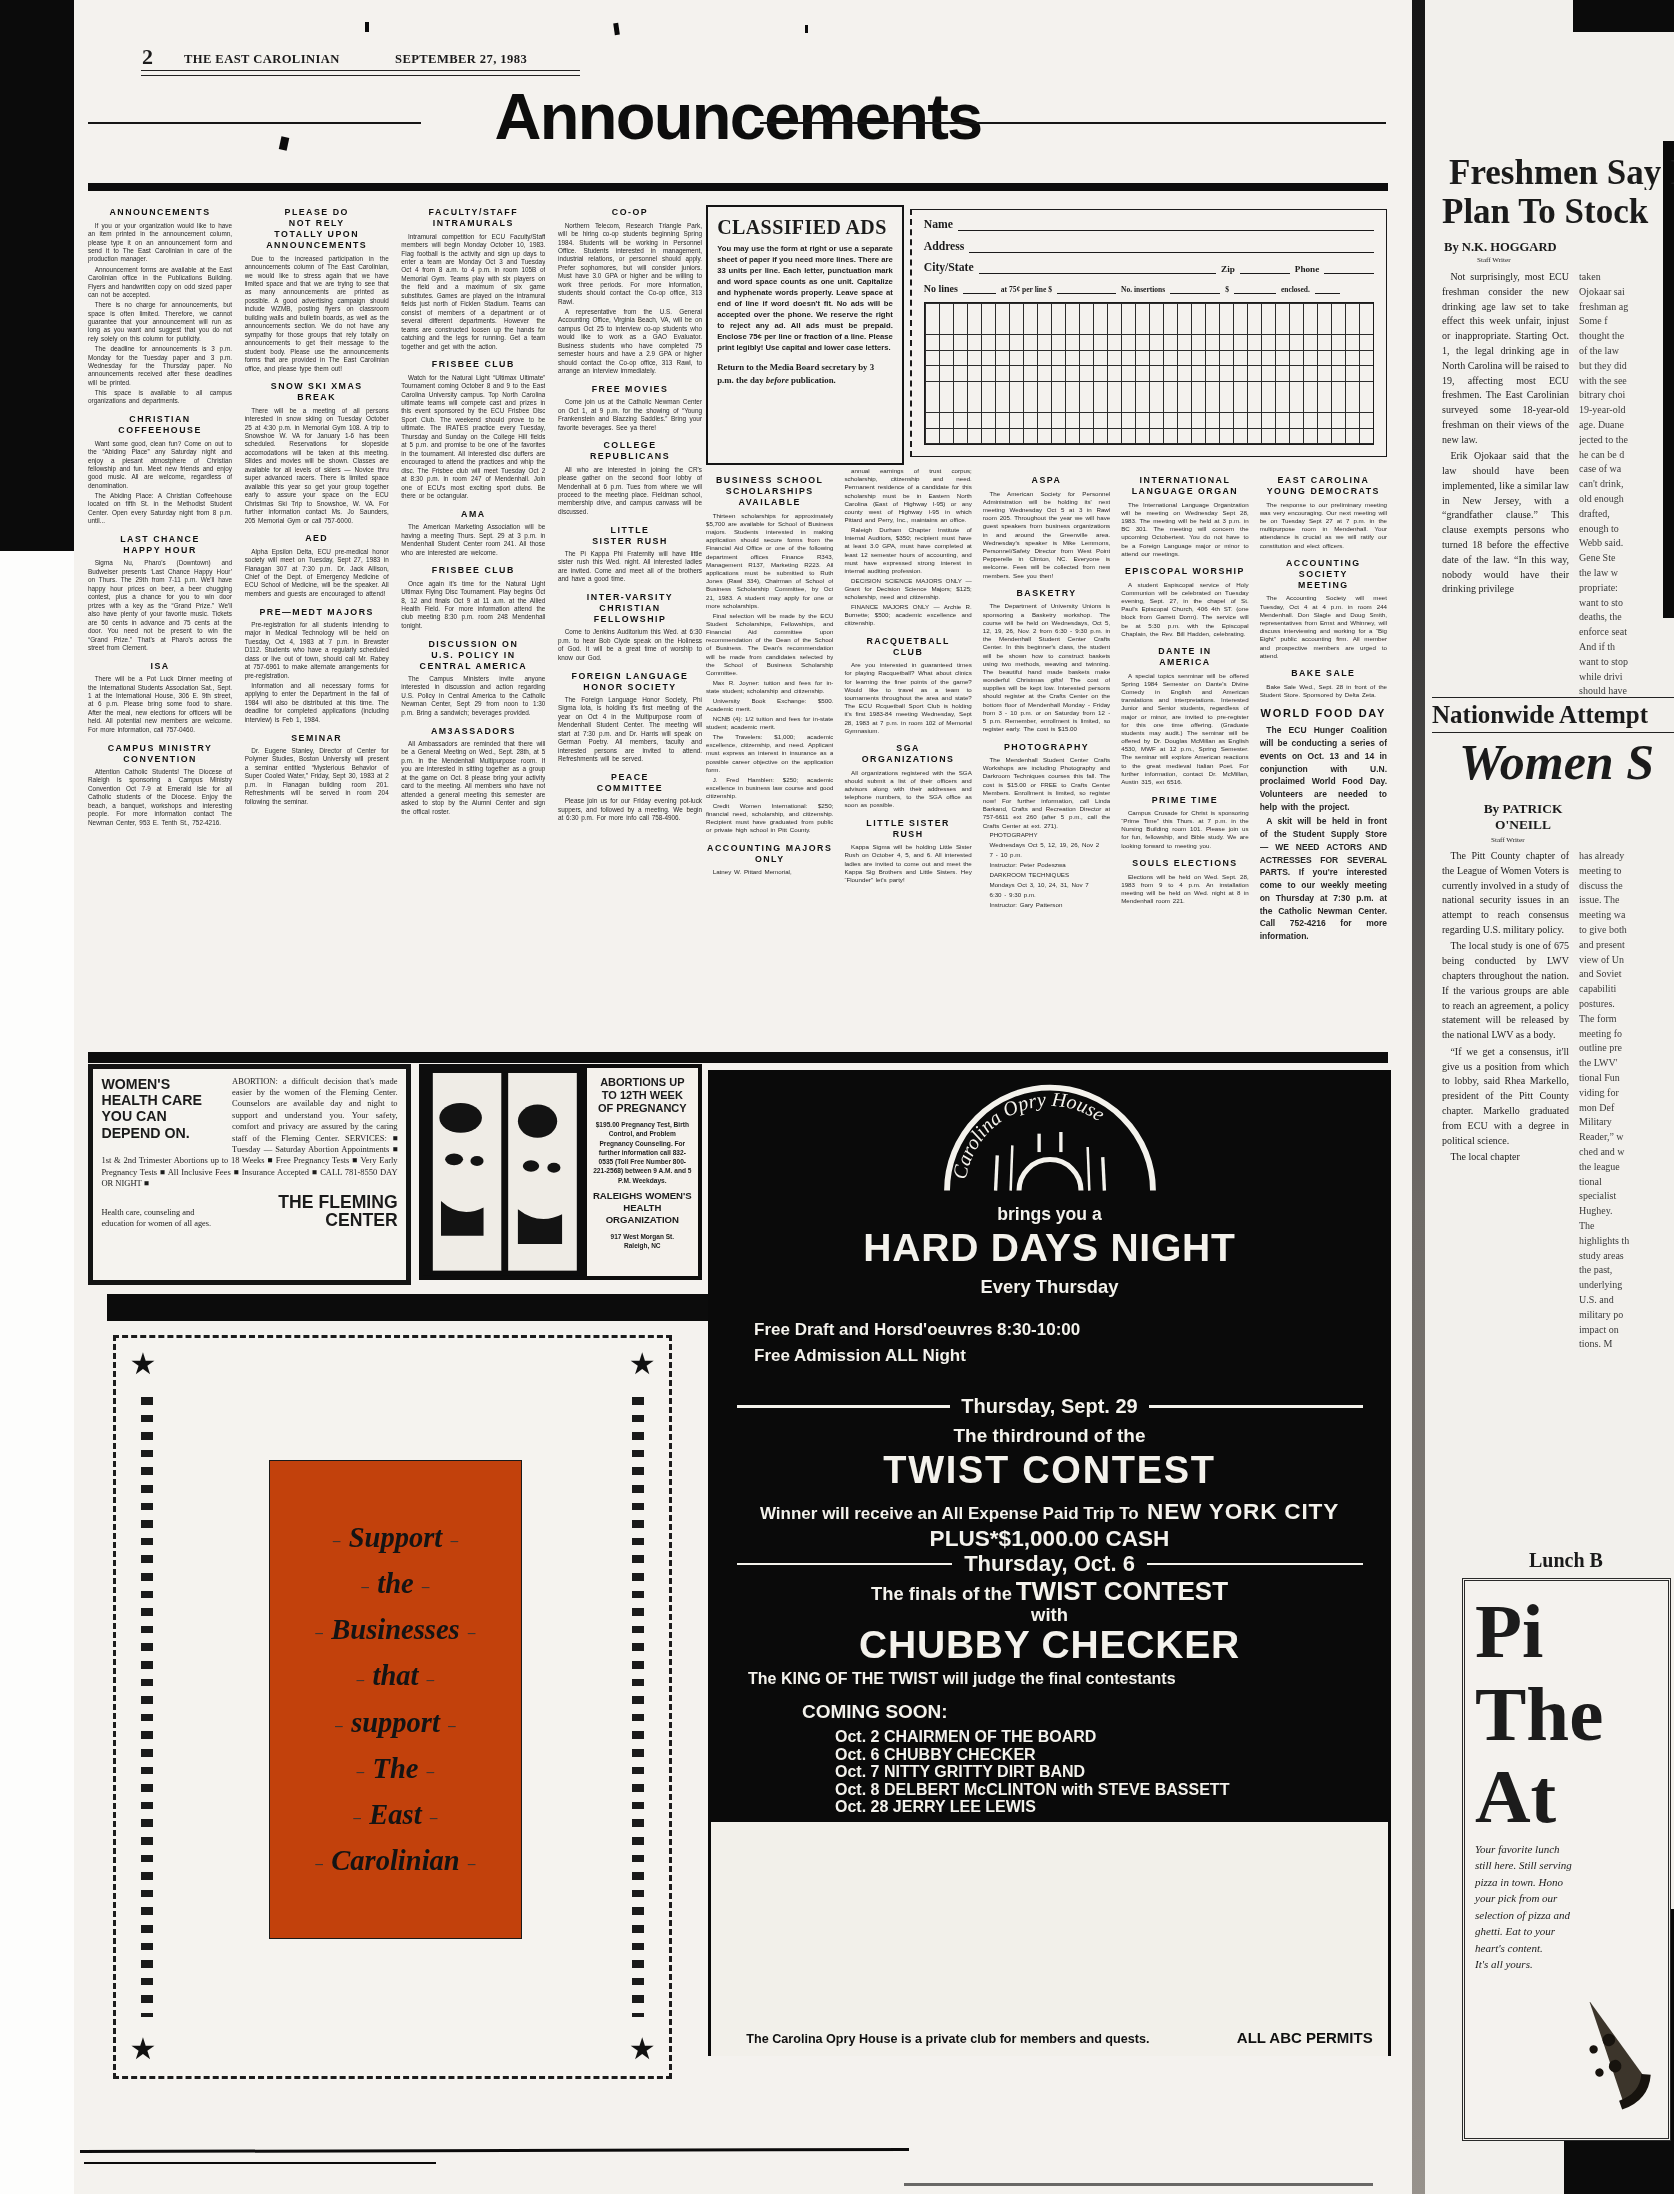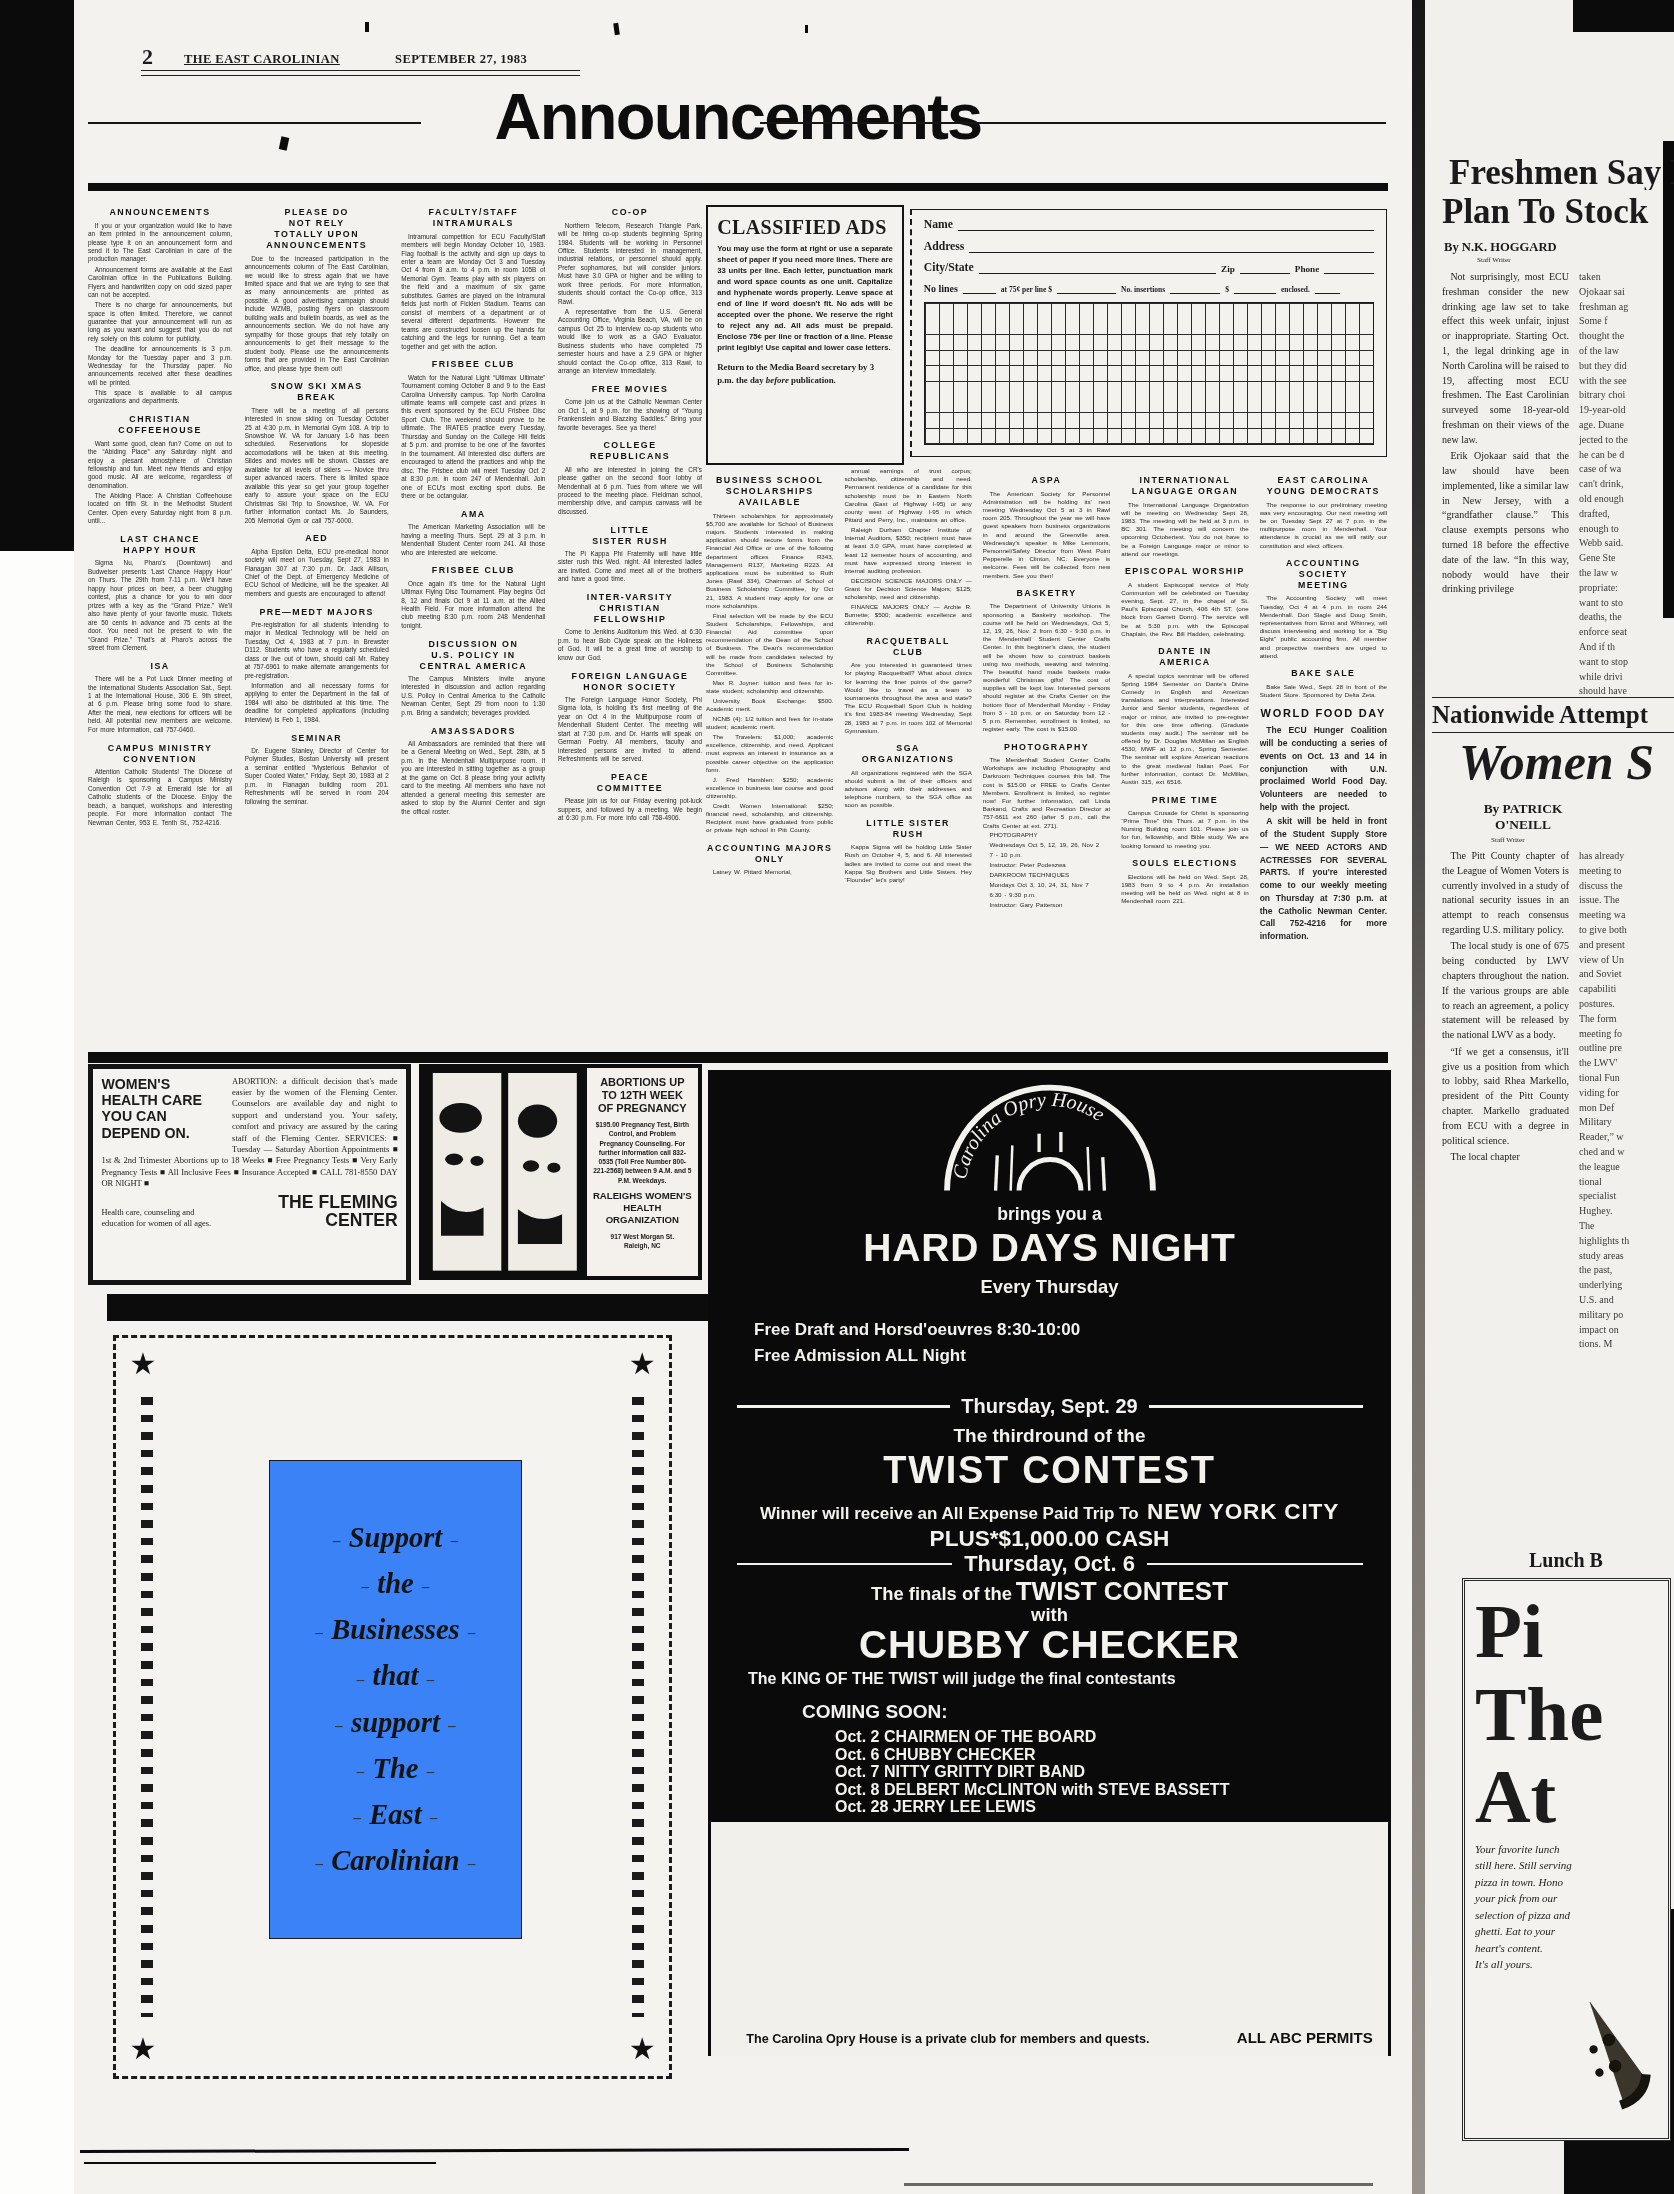--- a/index.html
+++ b/index.html
@@ -4,21 +4,21 @@
 <style>
   html,body{margin:0;padding:0;background:#ddd;}
   .sheet{position:relative;width:1675px;height:2194px;background:#fdfdfc;overflow:hidden;
          font-family:"Liberation Sans",sans-serif;color:#1b1b1b;}
   .abs{position:absolute;}
   .paper{position:absolute;background:#f4f2ee;}
   .blk{position:absolute;background:#0b0b0b;}
 
   
   .pg-num{left:142px;top:44px;font:700 22px "Liberation Serif",serif;}
-  .masthead{left:184px;top:52px;font:700 12.6px "Liberation Serif",serif;letter-spacing:0.4px;text-decoration:underline;}
+  .masthead{left:184px;top:52px;font:700 12.6px "Liberation Serif",serif;letter-spacing:0.4px;}
   .pg-date{left:395px;top:52px;font:700 12.6px "Liberation Serif",serif;letter-spacing:0.4px;}
   .header-rule{left:141px;top:70px;width:439px;height:4.2px;border-top:1.7px solid #222;border-bottom:0.8px solid #222;}
   .section-title{left:88px;top:84px;width:1300px;margin:0;text-align:center;
       font:800 65px/1 "Liberation Sans",sans-serif;letter-spacing:-1.7px;color:#0d0d0d;}
   .rule-a{left:88px;top:122px;width:333px;height:1.7px;background:#161616;}
   .rule-b{left:760px;top:122px;width:626px;height:1.7px;background:#161616;}
   .thick-bar{left:88px;top:183px;width:1300px;height:7.5px;background:#0d0d0d;}
   .bottom-bar{left:88px;top:1052px;width:1300px;height:11px;background:#0d0d0d;}
 
   
@@ -76,21 +76,21 @@
 
   .connector{left:107px;top:1294px;width:601px;height:27px;background:#0c0c0c;}
 
   
   .support{left:113px;top:1335px;width:559px;height:744px;box-sizing:border-box;border:3.3px dashed #1c1c1c;
       background:#f5f3ef;}
   .support .star{position:absolute;font-size:30px;color:#111;}
   .orn{position:absolute;top:59px;bottom:59px;width:11.7px;
        background:repeating-linear-gradient(180deg,#1a1a1a 0 7.5px,transparent 7.5px 17.6px);}
   .sup-inner{position:absolute;left:153px;top:122px;width:251px;height:477px;border:1.7px solid #1a1a1a;
-      display:flex;flex-direction:column;justify-content:center;align-items:center;background:#3b82f6;}
+      display:flex;flex-direction:column;justify-content:center;align-items:center;background:#c2410c;}
   .sup-line{font:italic 700 28.5px/1.62 "Liberation Serif",serif;color:#141414;white-space:nowrap;}
   .sup-line::before{content:"–";font-size:15px;vertical-align:middle;margin-right:8.4px;color:#333;}
   .sup-line::after{content:"–";font-size:15px;vertical-align:middle;margin-left:8.4px;color:#333;}
 
   
   .opry{left:708px;top:1070px;width:683px;height:986px;background:#0a0a0a;color:#f4f2ec;overflow:hidden;}
   .oc{position:absolute;left:0;right:0;text-align:center;}
   .ol{position:absolute;text-align:left;}
   .opry .logo{left:50%;transform:translateX(-50%);top:5px;width:226px;height:119px;}
   .odiv{position:absolute;left:28.5px;right:28.5px;display:flex;align-items:center;gap:11.7px;font:800 20px "Liberation Sans",sans-serif;}

